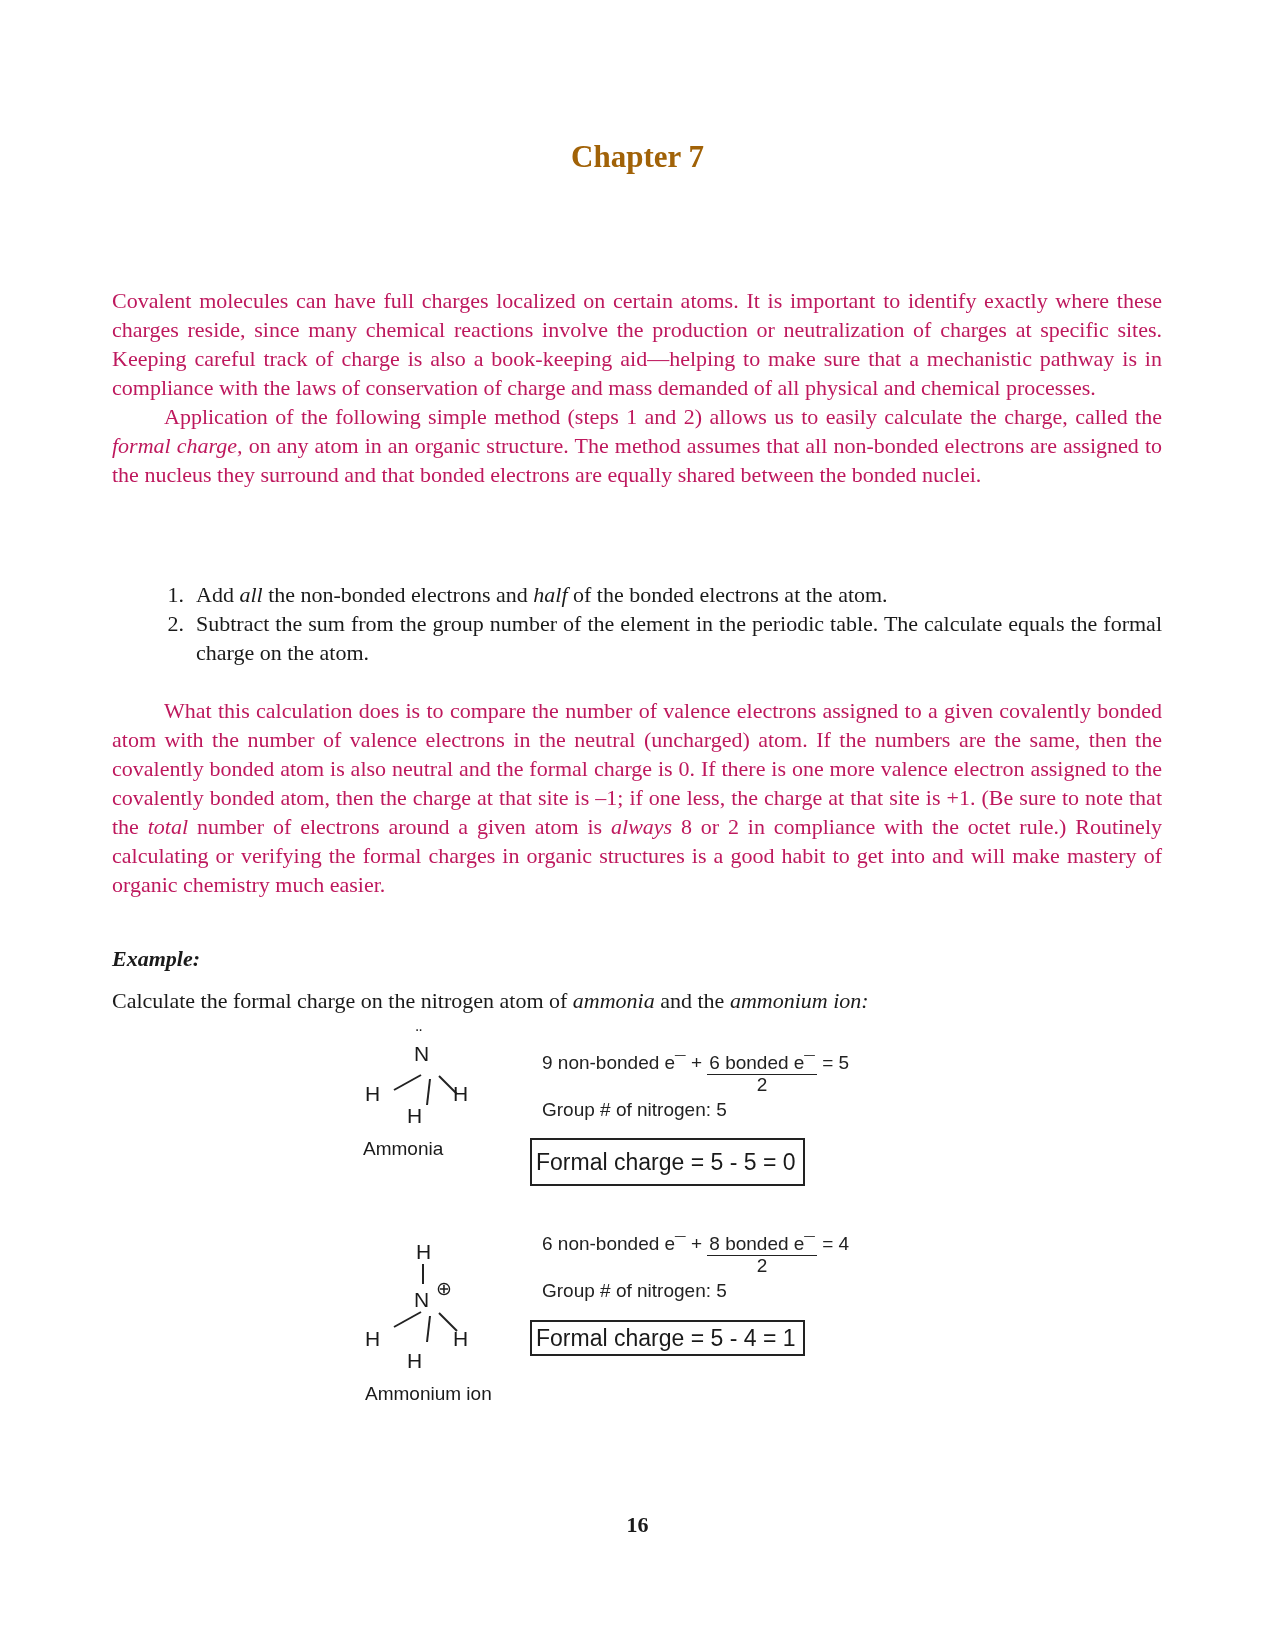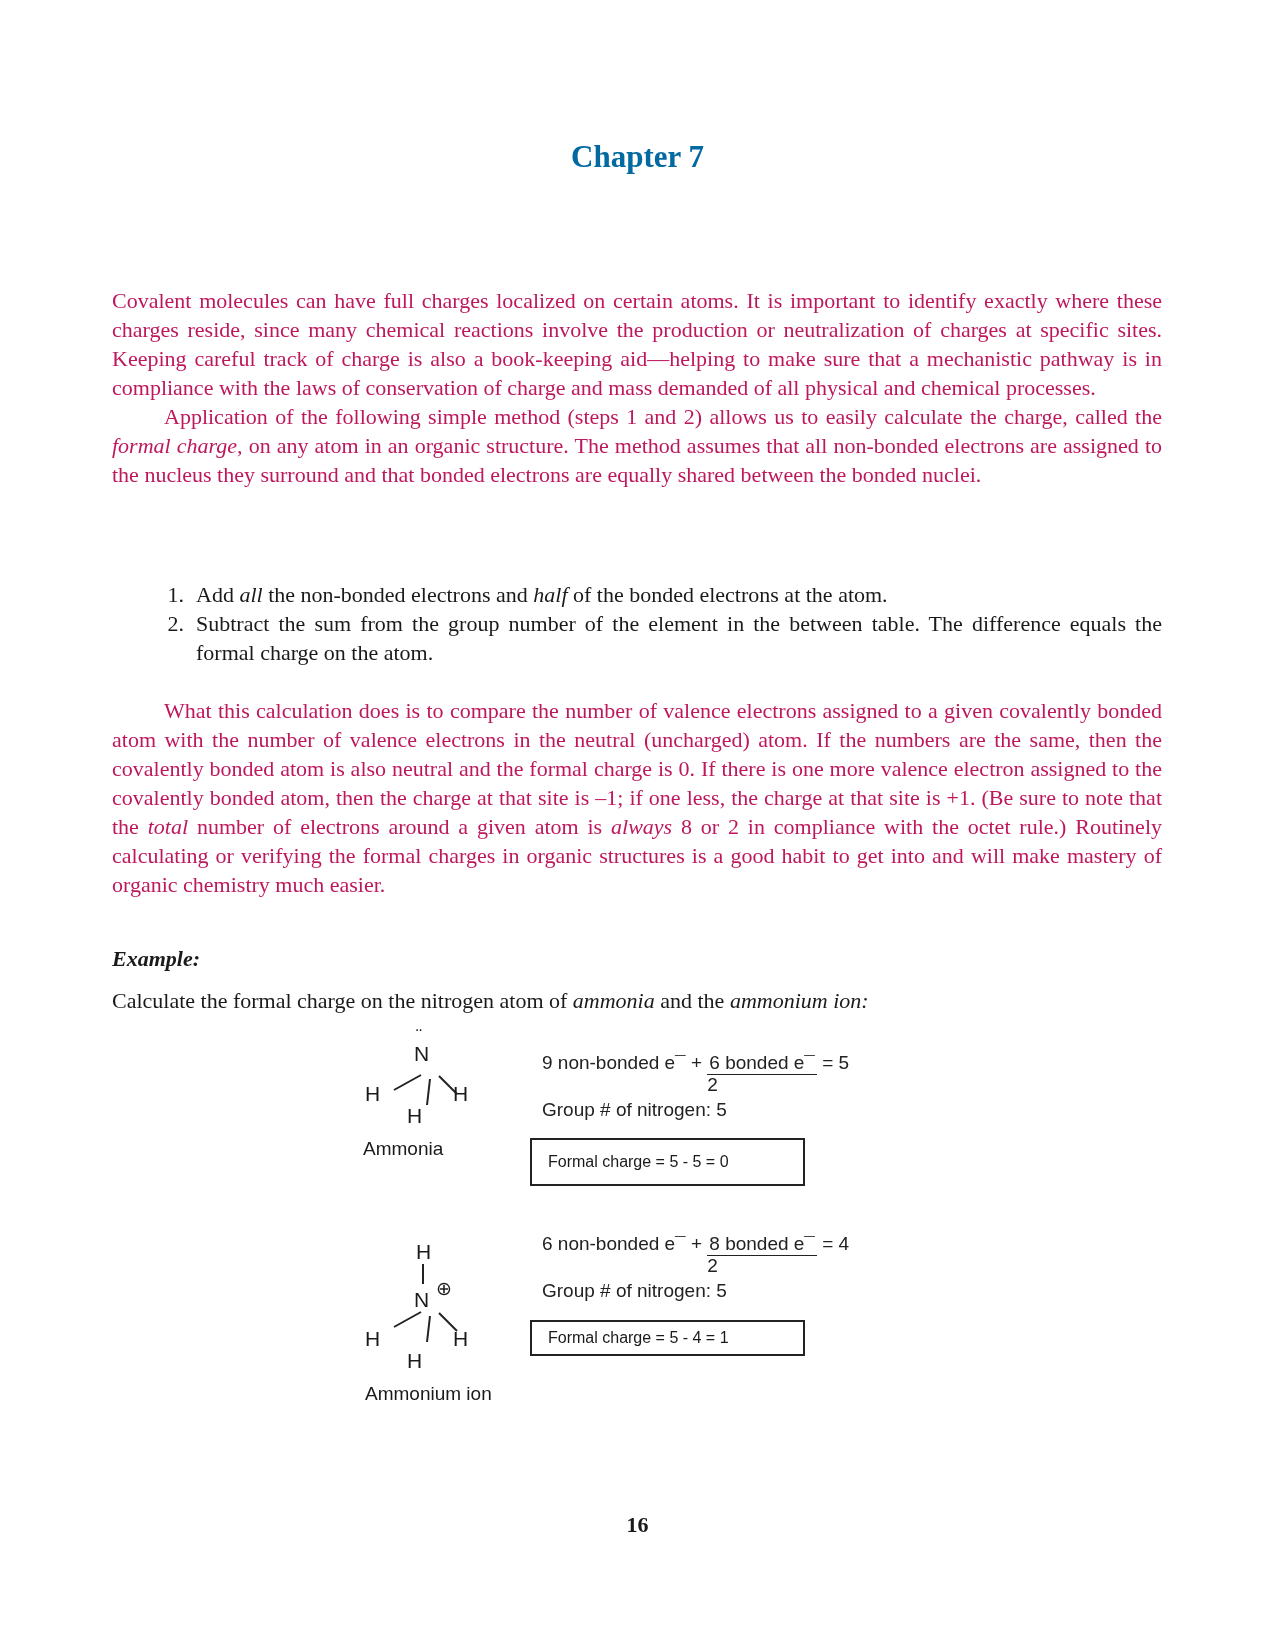--- a/index.html
+++ b/index.html
@@ -1,40 +1,40 @@
 <!DOCTYPE html>
 <html><head>
 <meta charset="utf-8">
 <style>
   html, body { margin: 0; padding: 0; background: #ffffff; }
   body { width: 1275px; height: 1650px; position: relative; overflow: hidden; color: #1a1a1a; }
 
   .title-block { position: absolute; top: 138px; left: 0; width: 1275px; text-align: center; }
-  .title-line { font-family: "Liberation Serif", serif; font-weight: bold; font-size: 31px; line-height: 38px; color: #0369a1; }
+  .title-line { font-family: "Liberation Serif", serif; font-weight: bold; font-size: 31px; line-height: 38px; color: #a16207; }
 
   .body-text { position: absolute; left: 112px; width: 1050px; font-family: "Liberation Serif", serif; font-size: 22px; line-height: 29px; text-align: justify; color: #be185d; }
   .indent { text-indent: 52px; }
   p { margin: 0; }
   em { font-style: italic; }
 
   .steps { position: absolute; left: 112px; width: 1050px; top: 580px; font-family: "Liberation Serif", serif; font-size: 22px; line-height: 29px; }
   .step { display: flex; text-align: justify; }
   .step-num { width: 84px; text-align: right; padding-right: 12px; box-sizing: border-box; flex: none; }
   .step-text { flex: 1; }
 
   .example-label { position: absolute; left: 112px; top: 946px; font-family: "Liberation Serif", serif; font-weight: bold; font-style: italic; font-size: 22px; text-align: center; }
   .example-text { position: absolute; left: 112px; top: 988px; font-family: "Liberation Serif", serif; font-size: 22px; }
   .atom { position: absolute; font-family: "Liberation Sans", sans-serif; font-size: 21px; }
   .mol-label { position: absolute; font-family: "Liberation Sans", sans-serif; font-size: 19px; }
 
   .calc { position: absolute; font-family: "Liberation Sans", sans-serif; font-size: 19px; color: #222; white-space: nowrap; }
-  .frac { display: inline-block; vertical-align: top; }
+  .frac { display: inline-block; text-align: center; vertical-align: top; }
   .frac .num { border-bottom: 1.5px solid #222; padding: 0 2px; line-height: 22px; }
   .frac .den { line-height: 20px; }
-  .box { position: absolute; border: 2px solid #222; box-sizing: border-box; font-family: "Liberation Sans", sans-serif; font-size: 16px; padding-left: 16px; display: flex; align-items: center; }
+  .box { position: absolute; border: 2px solid #222; box-sizing: border-box; font-family: "Liberation Sans", sans-serif; font-size: 23px; padding-left: 4px; display: flex; align-items: center; }
 
   .page-number { position: absolute; top: 1512px; left: 0; width: 1275px; text-align: center; font-family: "Liberation Serif", serif; font-weight: bold; font-size: 22px; }
 </style>
 </head>
 <body>
 
 <div class="title-block">
   <div class="title-line">Chapter 7</div>
 </div>
 
@@ -43,21 +43,21 @@
   <p class="indent"><span>Application of the following simple method (steps 1 and 2) allows us to easily calculate the charge, called the </span><em>formal charge,</em><span> on any atom in an organic structure. The method assumes that all non-bonded electrons are assigned to the nucleus they surround and that bonded electrons are equally shared between the bonded nuclei.</span></p>
 </div>
 
 <div class="steps">
   <div class="step">
     <span class="step-num">1.</span>
     <span class="step-text"><span>Add </span><em>all</em><span> the non-bonded electrons and </span><em>half</em><span> of the bonded electrons at the atom.</span></span>
   </div>
   <div class="step">
     <span class="step-num">2.</span>
-    <span class="step-text">Subtract the sum from the group number of the element in the between table. The difference equals the formal charge on the atom.</span>
+    <span class="step-text">Subtract the sum from the group number of the element in the periodic table. The calculate equals the formal charge on the atom.</span>
   </div>
 </div>
 
 <div class="body-text indent" style="top:696px;">
   <span>What this calculation does is to compare the number of valence electrons assigned to a given cova­lently bonded atom with the number of valence electrons in the neutral (uncharged) atom. If the numbers are the same, then the covalently bonded atom is also neutral and the formal charge is 0. If there is one more valence electron assigned to the covalently bonded atom, then the charge at that site is –1; if one less, the charge at that site is +1. (Be sure to note that the </span><em>total</em><span> number of electrons around a given atom is </span><em>always</em><span> 8 or 2 in compliance with the octet rule.) Routinely calculating or verifying the formal charges in organic structures is a good habit to get into and will make mastery of organic chemistry much easier.</span>
 </div>
 
 <div class="example-label">Example:</div>
 <div class="example-text"><span>Calculate the formal charge on the nitrogen atom of </span><em>ammonia</em><span> and the </span><em>ammonium ion:</em></div>
 

